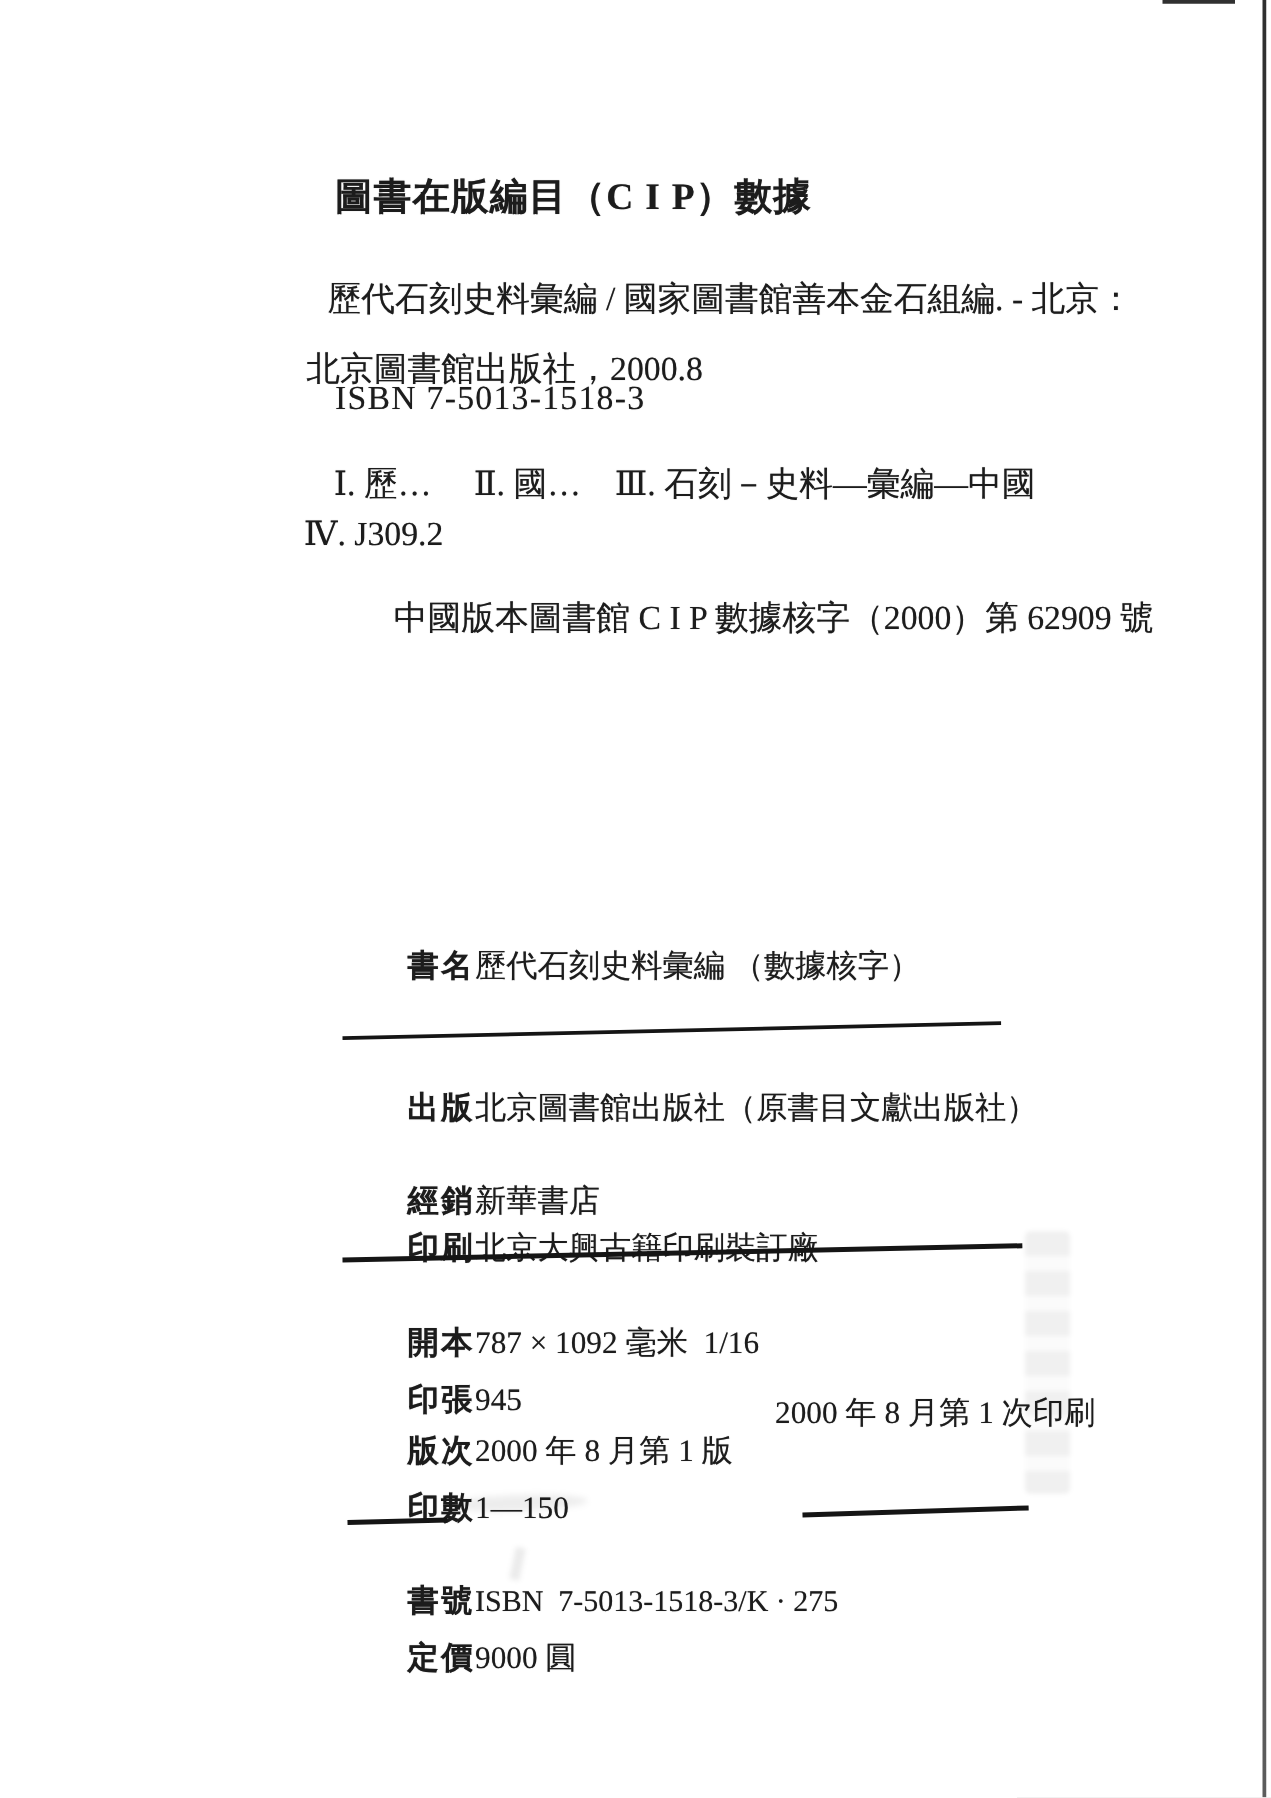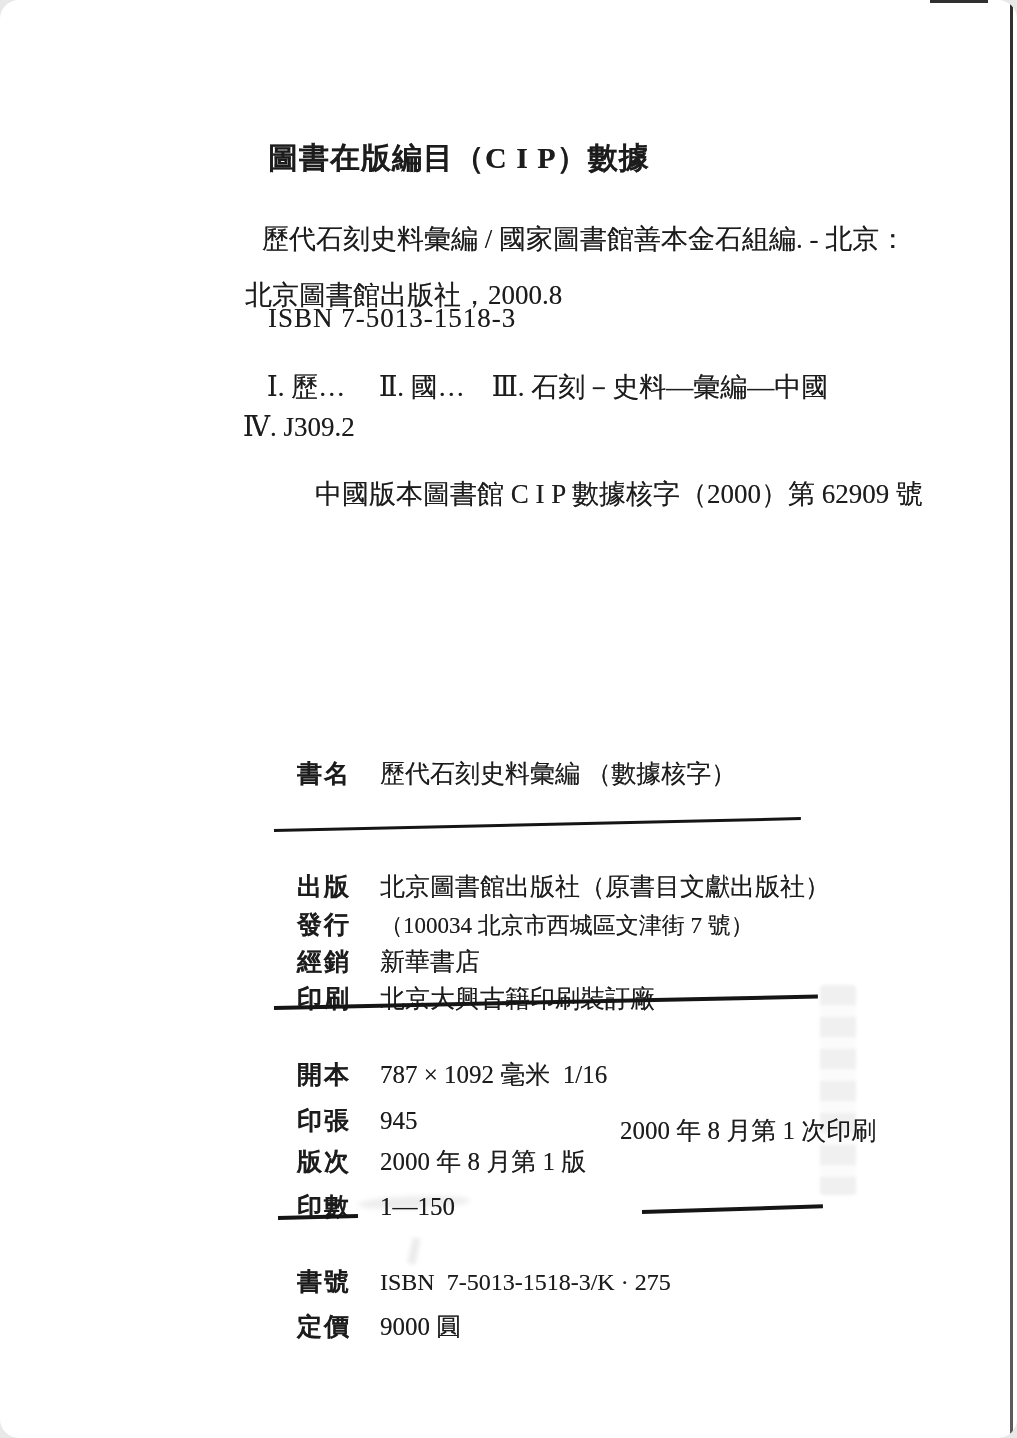--- a/index.html
+++ b/index.html
@@ -3,40 +3,39 @@
 <meta charset="utf-8">
 <style>
   html,body { margin:0; padding:0; background:#e8e8e8; }
   .page {
     position:relative;
     width:1017px; height:1438px;
     background:#ffffff;
     overflow:hidden;
     font-family:"Liberation Serif","DejaVu Serif",serif;
     color:#1c1c1c;
-    border-radius:19px;
   }
   .txt {
     position:absolute;
     white-space:pre;
     text-shadow:0 0 0.6px rgba(0,0,0,0.5);
     line-height:1;
   }
   
   .cip-title   { left:268px; top:143px; font-size:30px; font-weight:700; letter-spacing:1px; }
   .cip-l1      { left:262px; top:226px; font-size:27px; }
   .cip-l2      { left:245px; top:266px; font-size:27px;margin-top:16px; }
   .cip-l3      { left:268px; top:305px; font-size:27px; letter-spacing:1px; }
   .cip-l4      { left:267px; top:374px; font-size:27px; }
   .cip-l5      { left:243px; top:414px; font-size:27px; }
   .cip-l6      { left:271px; top:481px; font-size:27px;margin-left:44px; }
   
   .crow { position:absolute; left:272px; font-size:25px; white-space:pre;
           text-shadow:0 0 0.6px rgba(0,0,0,0.5); line-height:1; }
-  .clabel { display:inline-block; width:83px; font-weight:700; letter-spacing:2px; }
+  .clabel { display:inline-block; width:83px; font-weight:700; letter-spacing:2px;text-align:right; }
   .cvalue { font-weight:400; }
   .cvalue2 { position:absolute; left:348px; top:-6px; font-weight:400; white-space:pre; }
   .r0  { top:736px; }  .r1  { top:782px; }
   .r2  { top:849px; }  .r3  { top:887px; }  .r3 .cvalue{ font-size:23px; }
   .r4  { top:924px; }  .r5  { top:961px; }
   .r6  { top:1037px; } .r7  { top:1083px; }
   .r8  { top:1124px; } .r9  { top:1169px; }
   .r10 { top:1244px; } .r10 .cvalue{ font-size:24px; }
   .r11 { top:1289px; }
   
@@ -73,23 +72,20 @@
 
   <div class="crow r0">
     <span class="clabel">書名</span><span class="cvalue">歷代石刻史料彙編 （數據核字）</span>
   </div>
 
   <div class="rule rule-1"></div>
 
   <div class="crow r2">
     <span class="clabel">出版</span><span class="cvalue">北京圖書館出版社（原書目文獻出版社）</span>
   </div>
-  <div class="crow r3">
-    <span class="clabel">發行</span><span class="cvalue">（100034 北京市西城區文津街 7 號）</span>
-  </div>
   <div class="crow r4">
     <span class="clabel">經銷</span><span class="cvalue">新華書店</span>
   </div>
   <div class="crow r5">
     <span class="clabel">印刷</span><span class="cvalue">北京大興古籍印刷裝訂廠</span>
   </div>
 
   <div class="rule rule-2"></div>
 
   <div class="crow r6">

